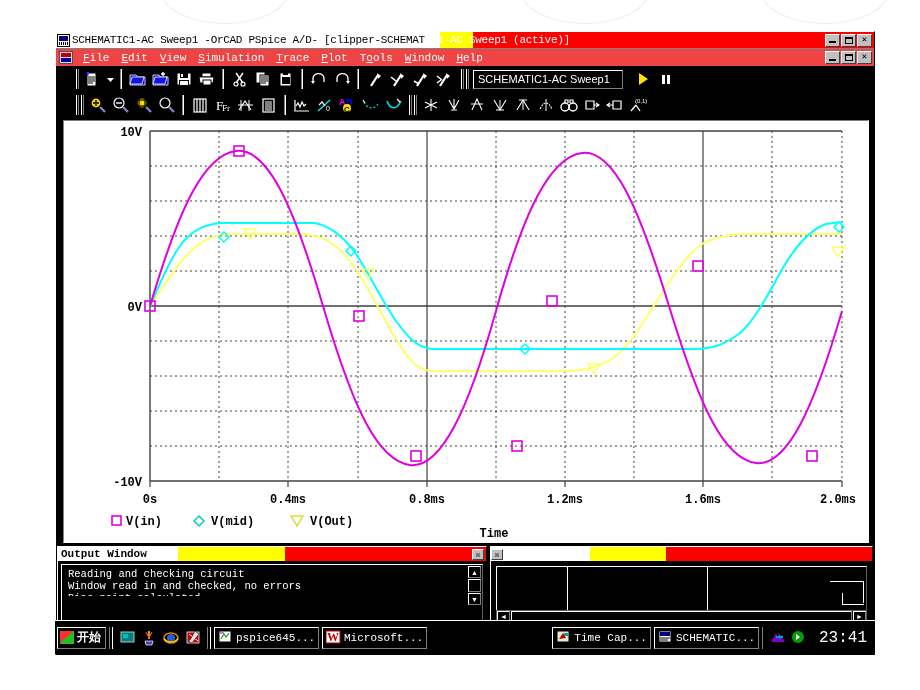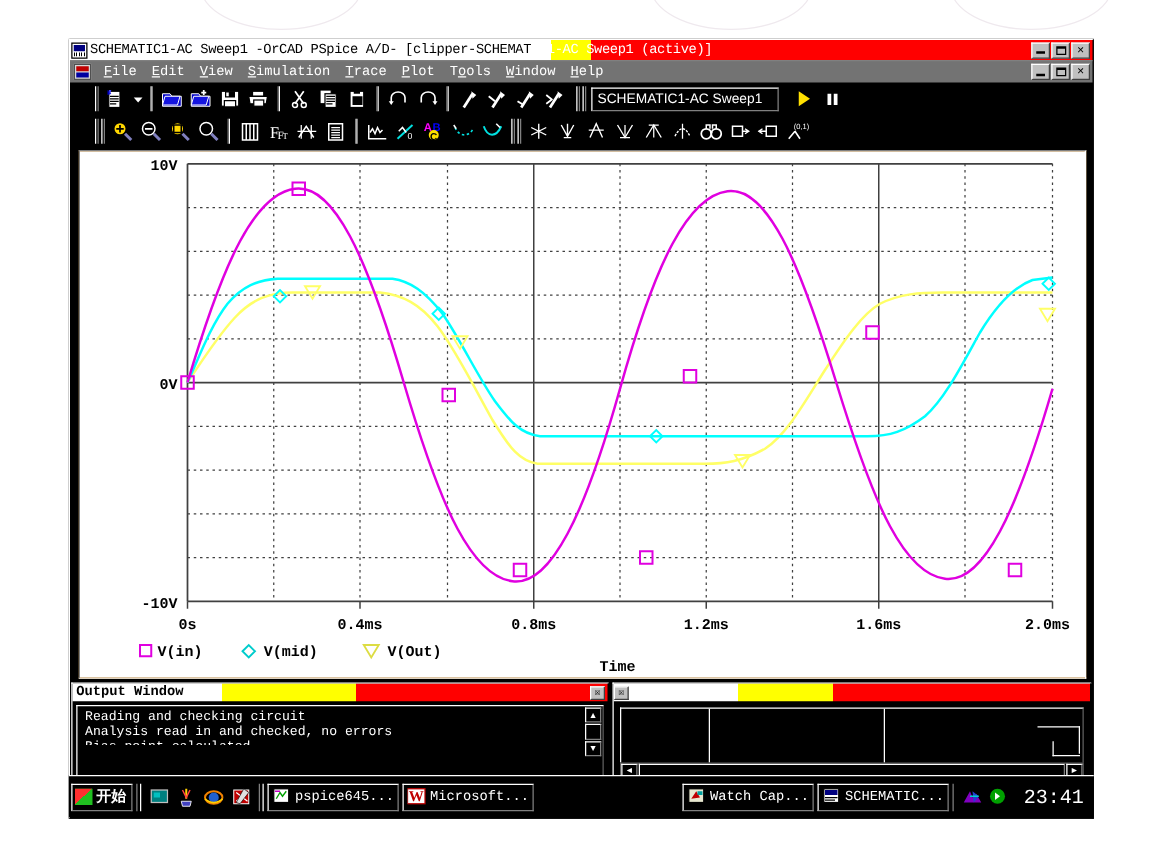--- a/index.html
+++ b/index.html
@@ -74,21 +74,21 @@
     border-right: 1px solid #404040; border-bottom: 1px solid #404040;
     position: relative;
     font-family: "Liberation Mono", monospace;
     font-size: 9px; line-height: 11px; text-align: center; color: #000;
   }
   .tbtn .gl { position: absolute; inset: 0; display: flex; align-items: center; justify-content: center; }
   .min-gl { width: 7px; height: 2px; background: #000; margin-top: 4px; }
   .max-gl { width: 8px; height: 7px; border: 1px solid #000; border-top-width: 2px; }
   
   #menu-bar {
-    height: 18px; background: #737373;
+    height: 18px; background: #ef4444;
     display: flex; align-items: center;
     border-top: 1px solid #808080;
     position: relative;
   }
   #menu-icon {
     width: 14px; height: 13px; margin: 0 4px 0 3px;
     background: #d8d8d8; border: 1px solid #505050; position: relative;
     overflow: hidden; flex: 0 0 auto;
   }
   #menu-icon::before { content:""; position:absolute; left:1px; top:1px; width:10px; height:4px; background:#c00000; }
@@ -795,21 +795,21 @@
     </div>
 
     <div id="output-window" class="dock-win">
       <div class="dock-title">
         <span class="dt-label">Output Window</span>
         <span class="dock-close">☒</span>
       </div>
       <div id="output-body">
         <div id="output-log">
           <div class="log-line">Reading and checking circuit</div>
-          <div class="log-line">Analysis read in and checked, no errors</div>
+          <div class="log-line">Window read in and checked, no errors</div>
           <div class="log-line clipped">Bias point calculated</div>
         </div>
         <div id="out-vscroll">
           <div class="sb-btn" style="height:12px">▲</div>
           <div class="sb-btn" style="height:13px;margin-top:1px"></div>
           <div class="sb-btn" style="height:12px;margin-top:1px">▼</div>
         </div>
         <div id="out-hscroll" style="display:flex">
           <div class="sb-btn" style="width:12px">◄</div>
           <div class="sb-btn" style="flex:1 1 auto;margin:0 1px"></div>
@@ -915,21 +915,21 @@
     <div class="spacer"></div>
 
     <div class="task-btn">
       <span class="tb-ico">
         <svg width="15" height="14" viewBox="0 0 15 14">
           <rect x="1" y="1" width="12" height="11" fill="#e8e8d0" stroke="#000"></rect>
           <path d="M3 9l4-6 3 5" fill="#c00000"></path>
           <rect x="8" y="3" width="4" height="3" fill="#00a0a0"></rect>
         </svg>
       </span>
-      <span>Watch Cap...</span>
+      <span>Time Cap...</span>
     </div>
     <div class="task-btn">
       <span class="tb-ico">
         <svg width="15" height="14" viewBox="0 0 15 14">
           <rect x="1" y="1" width="12" height="11" fill="#ffffff" stroke="#000"></rect>
           <rect x="2" y="2" width="10" height="4" fill="#000080"></rect>
           <path d="M2 8h10M2 10h8" stroke="#000" stroke-width="1"></path>
         </svg>
       </span>
       <span>SCHEMATIC...</span>

